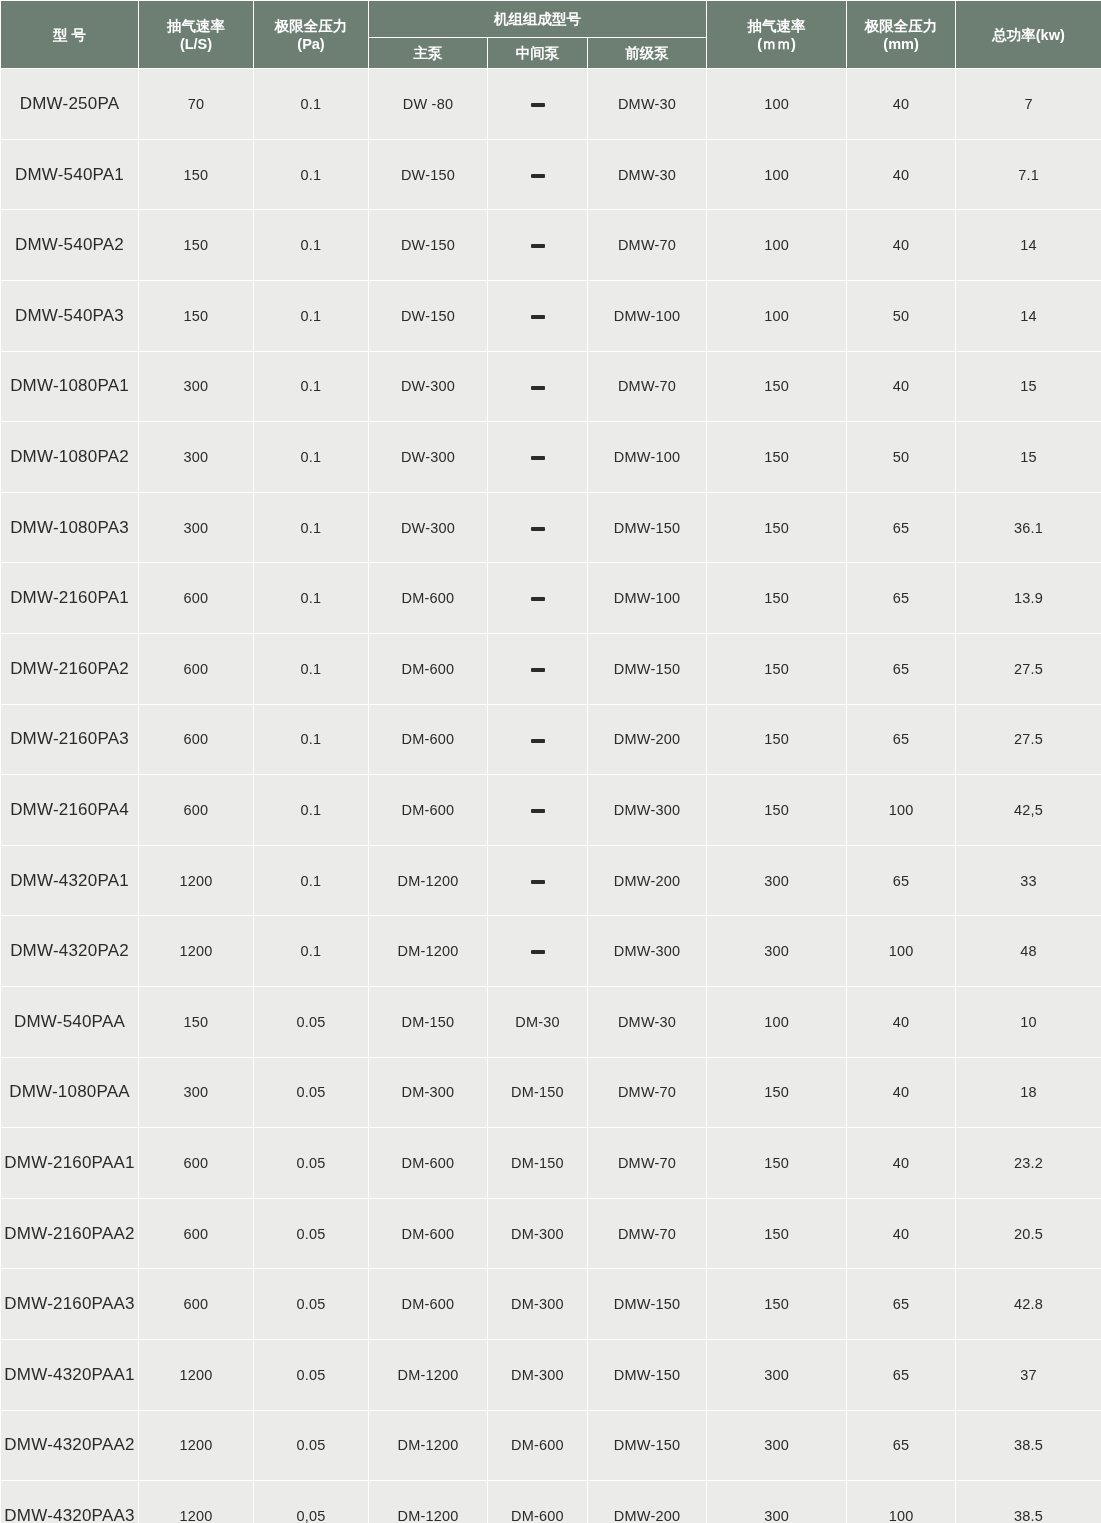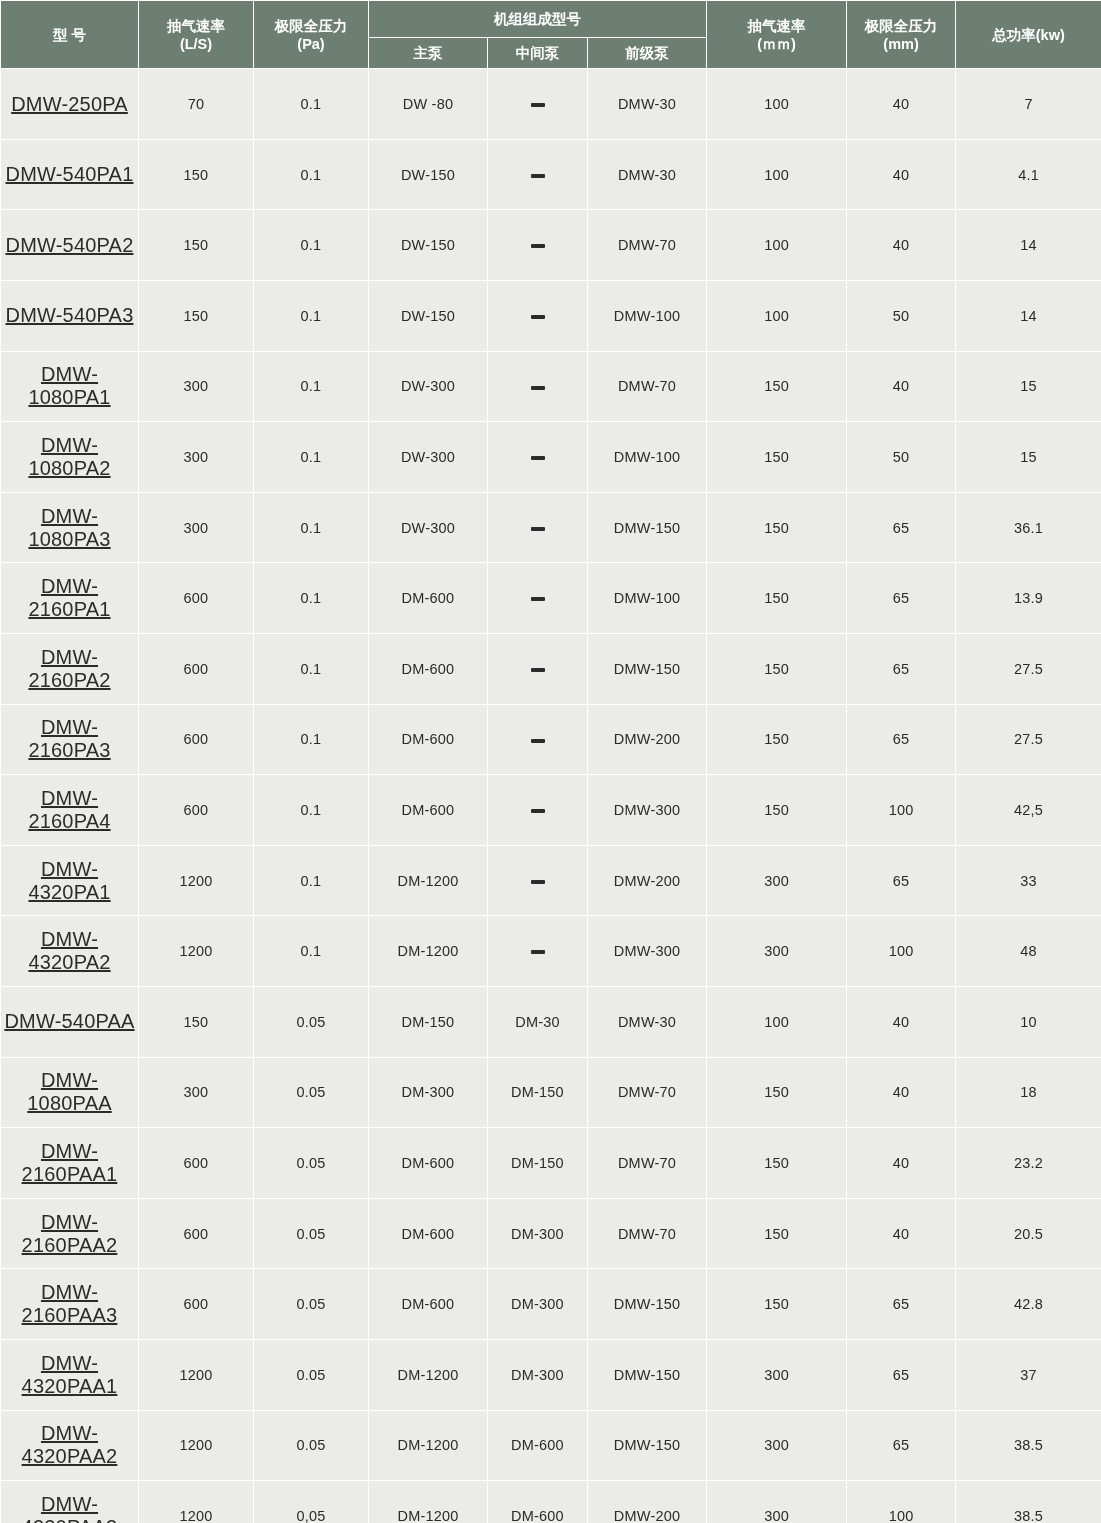--- a/index.html
+++ b/index.html
@@ -39,22 +39,21 @@
     display: block;
   }
   tbody td {
     background: #ebebe9;
     font-size: 14.5px;
     height: 69.6px;
     padding: 0 2px;
     letter-spacing: 0.2px;
   }
   tbody td.model-cell {
-    font-size: 20px;
-    text-decoration: underline;
+    font-size: 17px;
   }
   .dash-mark {
     display: inline-block;
     width: 14px;
     height: 4px;
     background: #2b2b2b;
     border-radius: 1px;
     vertical-align: middle;
   }
   
@@ -125,21 +124,21 @@
       </tr>
       <tr>
         <td class="model-cell">DMW-540PA1</td>
         <td>150</td>
         <td>0.1</td>
         <td>DW-150</td>
         <td><span class="dash-mark"></span></td>
         <td>DMW-30</td>
         <td>100</td>
         <td>40</td>
-        <td>4.1</td>
+        <td>7.1</td>
       </tr>
       <tr>
         <td class="model-cell">DMW-540PA2</td>
         <td>150</td>
         <td>0.1</td>
         <td>DW-150</td>
         <td><span class="dash-mark"></span></td>
         <td>DMW-70</td>
         <td>100</td>
         <td>40</td>

